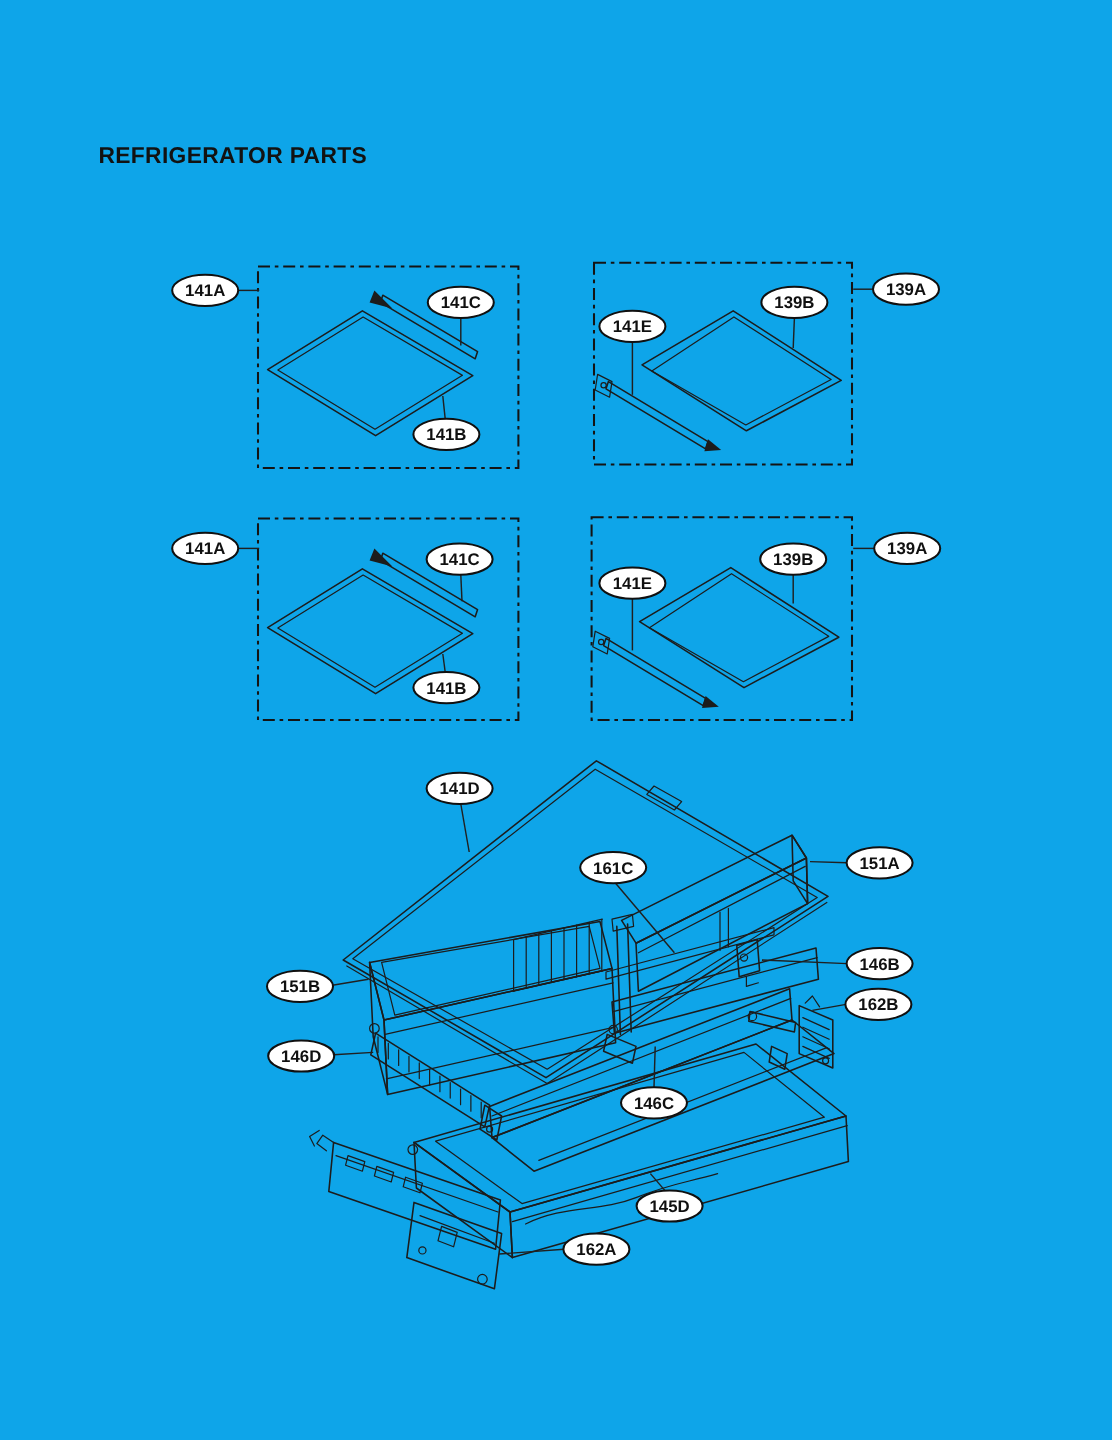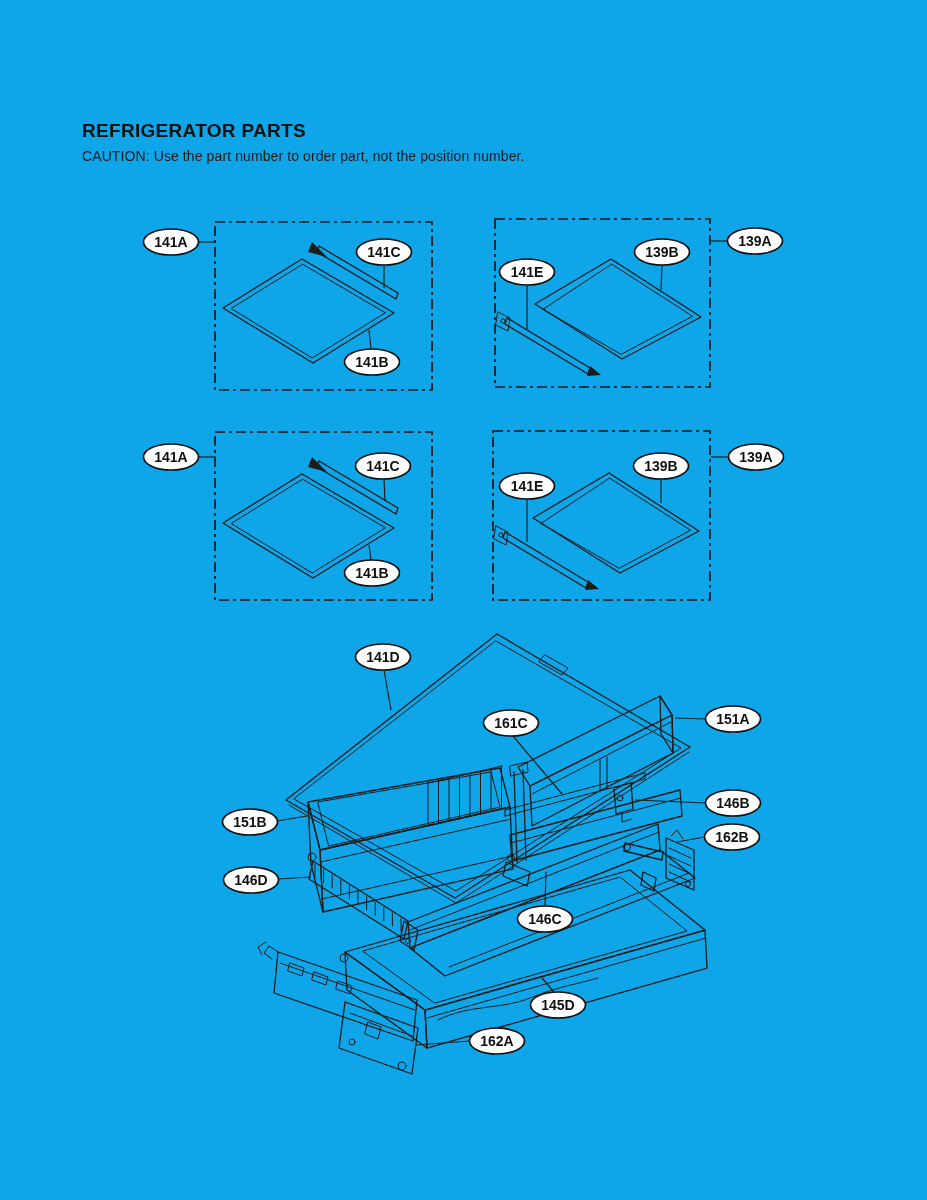--- a/index.html
+++ b/index.html
@@ -34,21 +34,20 @@
     font-size:14px;font-weight:700;fill:#101010;
     text-anchor:middle;dominant-baseline:central;
   }
 </style>
 </head>
 <body>
 
 <div class="page">
 
   <div class="title">REFRIGERATOR PARTS</div>
-  <div class="caution">CAUTION: Use the part number to order part, not the position number.</div>
 
   <svg class="diagram" width="927" height="1200" viewBox="0 0 927 1200">
 
     <defs>
 
       <g id="shelfL">
         <path class="ln" d="M223,308 L302,259 L394,313 L313,363 Z"></path>
         <path class="ln-thin" d="M231.5,308.3 L302.6,264.2 L385.4,312.8 L312.5,357.8 Z"></path>
         <path class="ln" d="M319,246 L398,293 L396,299 L317,252 Z"></path>
         <path class="solid" d="M312,242 L327,257 L308,252 Z"></path>

